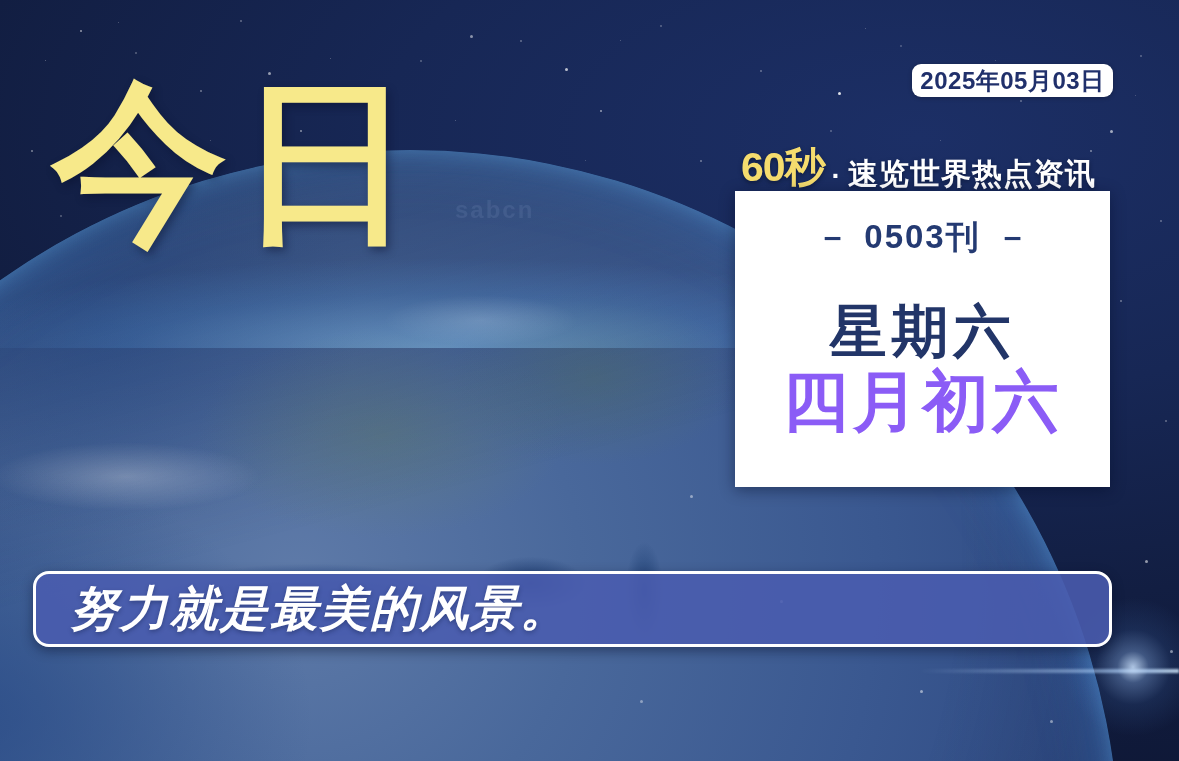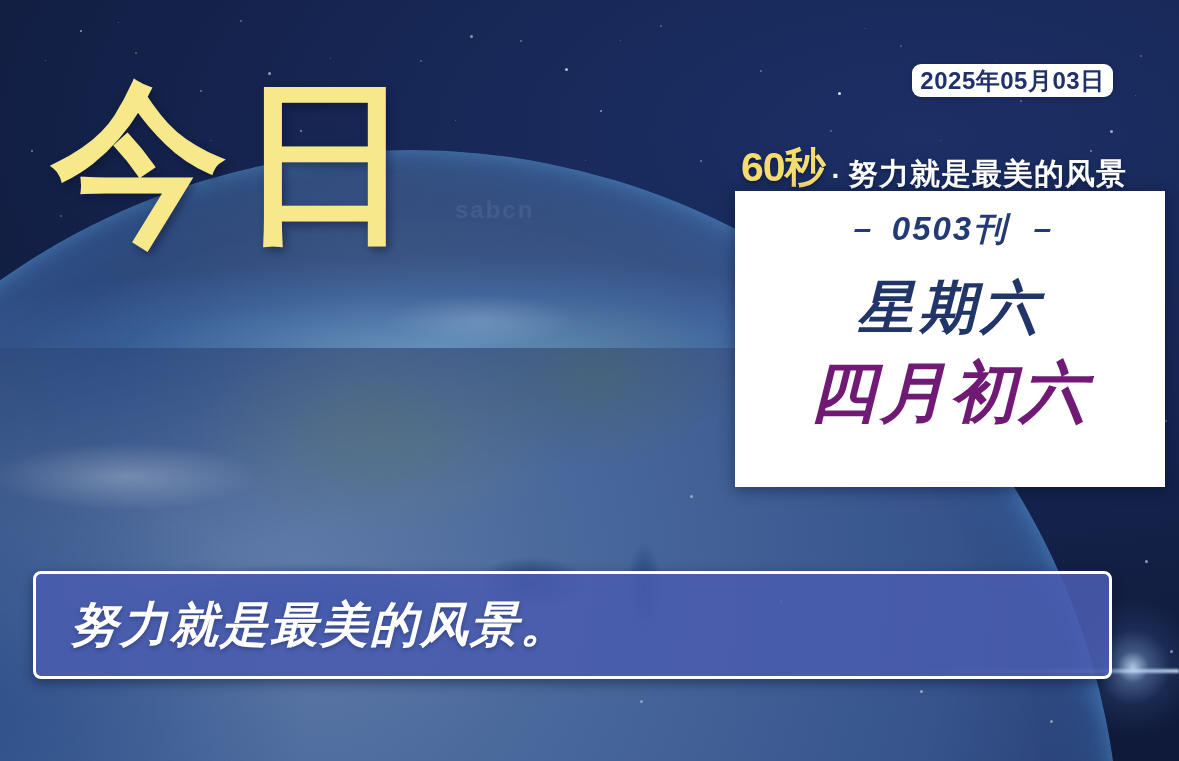--- a/index.html
+++ b/index.html
@@ -258,54 +258,53 @@
     color: #ffffff;
     letter-spacing: 1px;
     text-shadow: 0 2px 4px rgba(8,16,44,.6);
   }
 
   
   .info-card {
     position: absolute;
     left: 735px;
     top: 191px;
-    width: 430px;
+    width: 375px;
     height: 296px;
     background: #ffffff;
     box-shadow: 0 3px 14px rgba(5,12,38,.45);
     display: flex;
     flex-direction: column;
     align-items: center;
     justify-content: flex-start;
-    padding-top: 16px;
+    padding-top: 24px;
     box-sizing: border-box;
-    font-style: italic;
   }
   .issue-line {
     font-size: 33px;
     font-weight: 700;
     color: #243a72;
     letter-spacing: 2px;
     white-space: nowrap;
   }
   .issue-line .dash { letter-spacing: 0; padding: 0 4px; }
   .weekday {
-    margin-top: 26px;
+    margin-top: 42px;
     font-size: 57px;
     font-weight: 800;
     color: #223568;
     letter-spacing: 5px;
     white-space: nowrap;
     line-height: 1.05;
   }
   .lunar {
-    margin-top: 20px;
+    margin-top: 5px;
     font-size: 66px;
     font-weight: 800;
-    color: #701a75;
+    color: #8b5cf6;
     letter-spacing: 4px;
     white-space: nowrap;
     line-height: 1.05;
   }
 
   
   .big-title {
     position: absolute;
     left: 52px;
     top: 82px;
@@ -330,25 +329,25 @@
     margin-top: -14px;
     margin-left: -14px;
   }
 
   
   .slogan-banner {
     position: absolute;
     left: 33px;
     top: 571px;
     width: 1079px;
-    height: 108px;
+    height: 76px;
     box-sizing: border-box;
     background: rgba(74,92,175,.88);
     border: 3px solid #ffffff;
-    border-radius: 8px;
+    border-radius: 16px;
     display: flex;
     align-items: center;
     box-shadow: 0 4px 12px rgba(6,14,40,.45);
   }
   .slogan-text {
     margin-left: 34px;
     font-size: 48px;
     font-weight: 800;
     font-style: italic;
     color: #ffffff;
@@ -380,21 +379,21 @@
 
   <div class="watermark">sabcn</div>
 
   <div class="content">
 
     <div class="date-pill">2025年05月03日</div>
 
     <div class="tagline">
       <span class="sec">60秒</span>
       <span class="dot">·</span>
-      <span class="desc">努力就是最美的风景</span>
+      <span class="desc">速览世界热点资讯</span>
     </div>
 
     <div class="info-card">
       <div class="issue-line">
         <span class="dash">－</span>
         <span>0503刊</span>
         <span class="dash">－</span>
       </div>
       <div class="weekday">星期六</div>
       <div class="lunar">四月初六</div>

